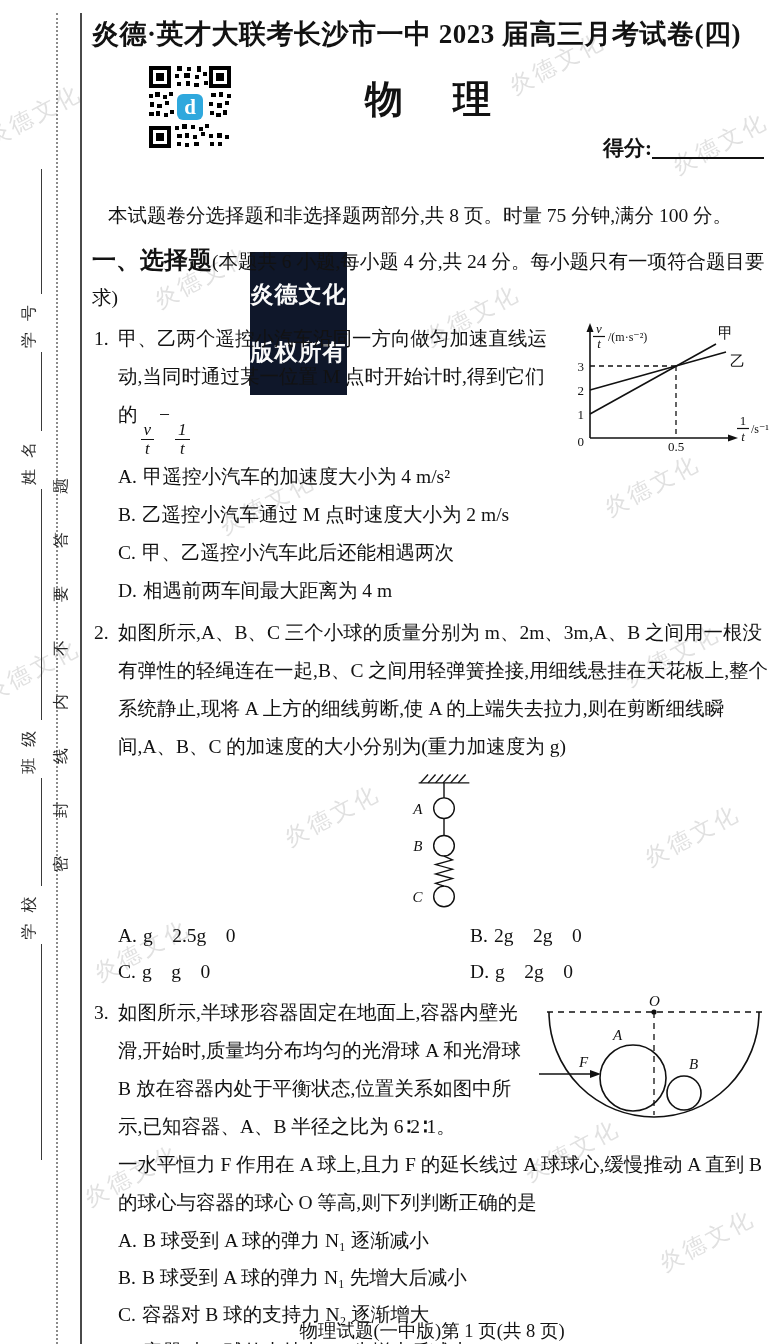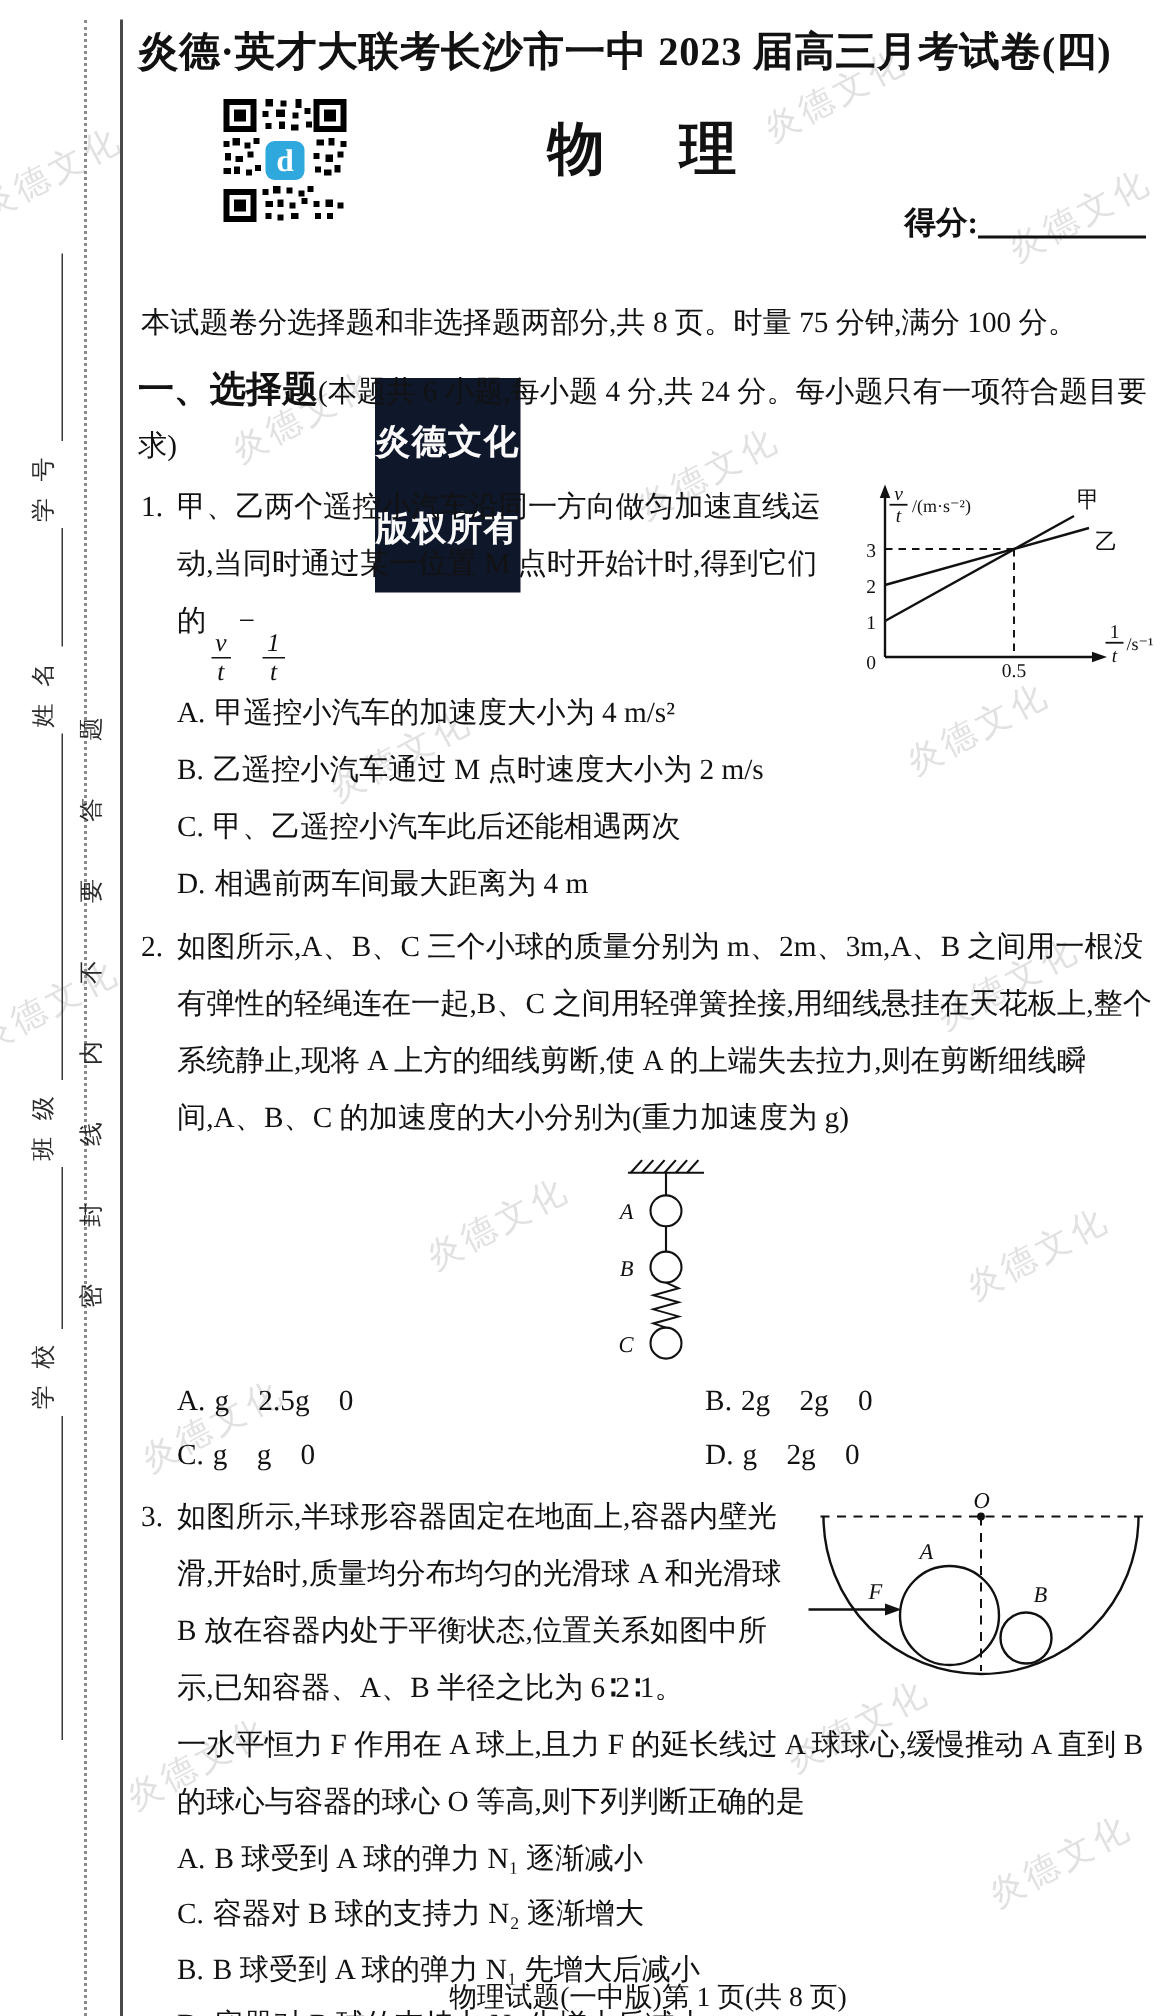--- a/index.html
+++ b/index.html
@@ -29,21 +29,21 @@
       font-size:16px;letter-spacing:38px;color:#2a2a2a;white-space:nowrap;z-index:2;}
   
   .content{position:absolute;left:92px;top:0;width:678px;z-index:1;}
   .hdr{position:relative;height:192px;}
   .title{padding-top:16px;text-align:left;font-size:27px;font-weight:bold;letter-spacing:.5px;white-space:nowrap;}
   .qr{position:absolute;left:54px;top:64px;width:88px;height:86px;}
   .subject{position:absolute;left:0;right:0;top:74px;text-align:center;
       font-size:38px;font-weight:bold;letter-spacing:6px;}
   .score{position:absolute;right:6px;top:134px;font-size:21px;font-weight:bold;}
   .score-line{display:inline-block;width:112px;height:20px;border-bottom:2px solid #111;vertical-align:-4px;}
-  .intro{font-size:19.5px;margin:6px 0 0 2px;line-height:36px;}
+  .intro{font-size:19.5px;margin:6px 0 0 16px;line-height:36px;}
   .sec{font-size:19.5px;line-height:36px;margin-top:8px;}
   .sec-label{font-weight:bold;font-size:24px;}
   .question{position:relative;padding-left:26px;font-size:19.5px;line-height:38px;margin-top:4px;}
   .qnum{position:absolute;left:2px;top:0;}
   .opt{line-height:38px;}
   .opt-label{margin-right:6px;}
   .q1graph{float:right;width:204px;height:132px;margin:0 0 2px 8px;}
   .q2fig{text-align:center;margin:2px 0 2px 0;line-height:0;}
   .q2opts{display:grid;grid-template-columns:54% 46%;}
   .q2opts .opt{line-height:36px;}
@@ -236,20 +236,20 @@
         <text x="110" y="10">O</text>
         <text x="74" y="44">A</text>
         <text x="150" y="73">B</text>
         <text x="40" y="71">F</text>
       </g>
     </svg>
     <span class="qnum">3.</span>
     <span>如图所示,半球形容器固定在地面上,容器内壁光滑,开始时,质量均分布均匀的光滑球 A 和光滑球 B 放在容器内处于平衡状态,位置关系如图中所示,已知容器、A、B 半径之比为 6∶2∶1。</span>
     <div>一水平恒力 F 作用在 A 球上,且力 F 的延长线过 A 球球心,缓慢推动 A 直到 B 的球心与容器的球心 O 等高,则下列判断正确的是</div>
     <div class="opt"><span class="opt-label">A.</span><span>B 球受到 A 球的弹力 N₁ 逐渐减小</span></div>
+    <div class="opt"><span class="opt-label">B.</span><span>B 球受到 A 球的弹力 N₁ 先增大后减小</span></div>
     <div class="opt"><span class="opt-label">C.</span><span>容器对 B 球的支持力 N₂ 逐渐增大</span></div>
-    <div class="opt"><span class="opt-label">B.</span><span>B 球受到 A 球的弹力 N₁ 先增大后减小</span></div>
     <div class="opt"><span class="opt-label">D.</span><span>容器对 B 球的支持力 N₂ 先增大后减小</span></div>
   </div>
 
 </div>
 
 <div class="pagefoot">物理试题(一中版)第 1 页(共 8 页)</div>
 
 </body></html>

